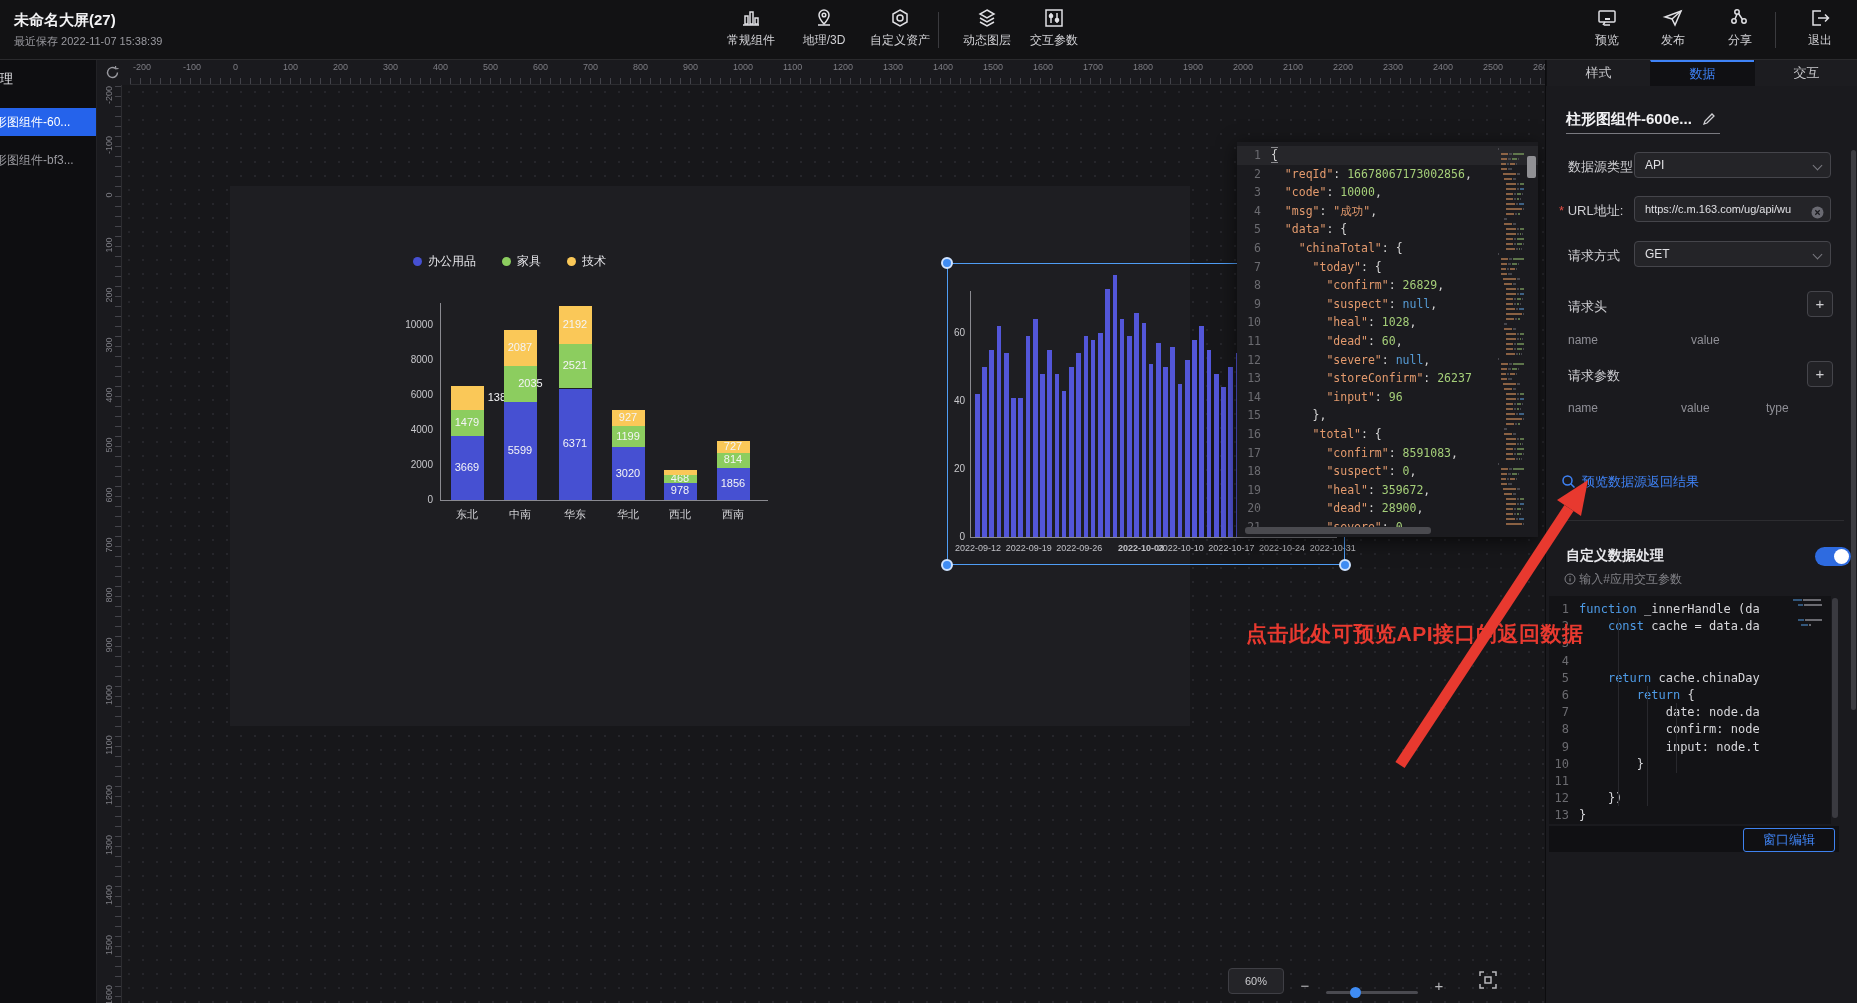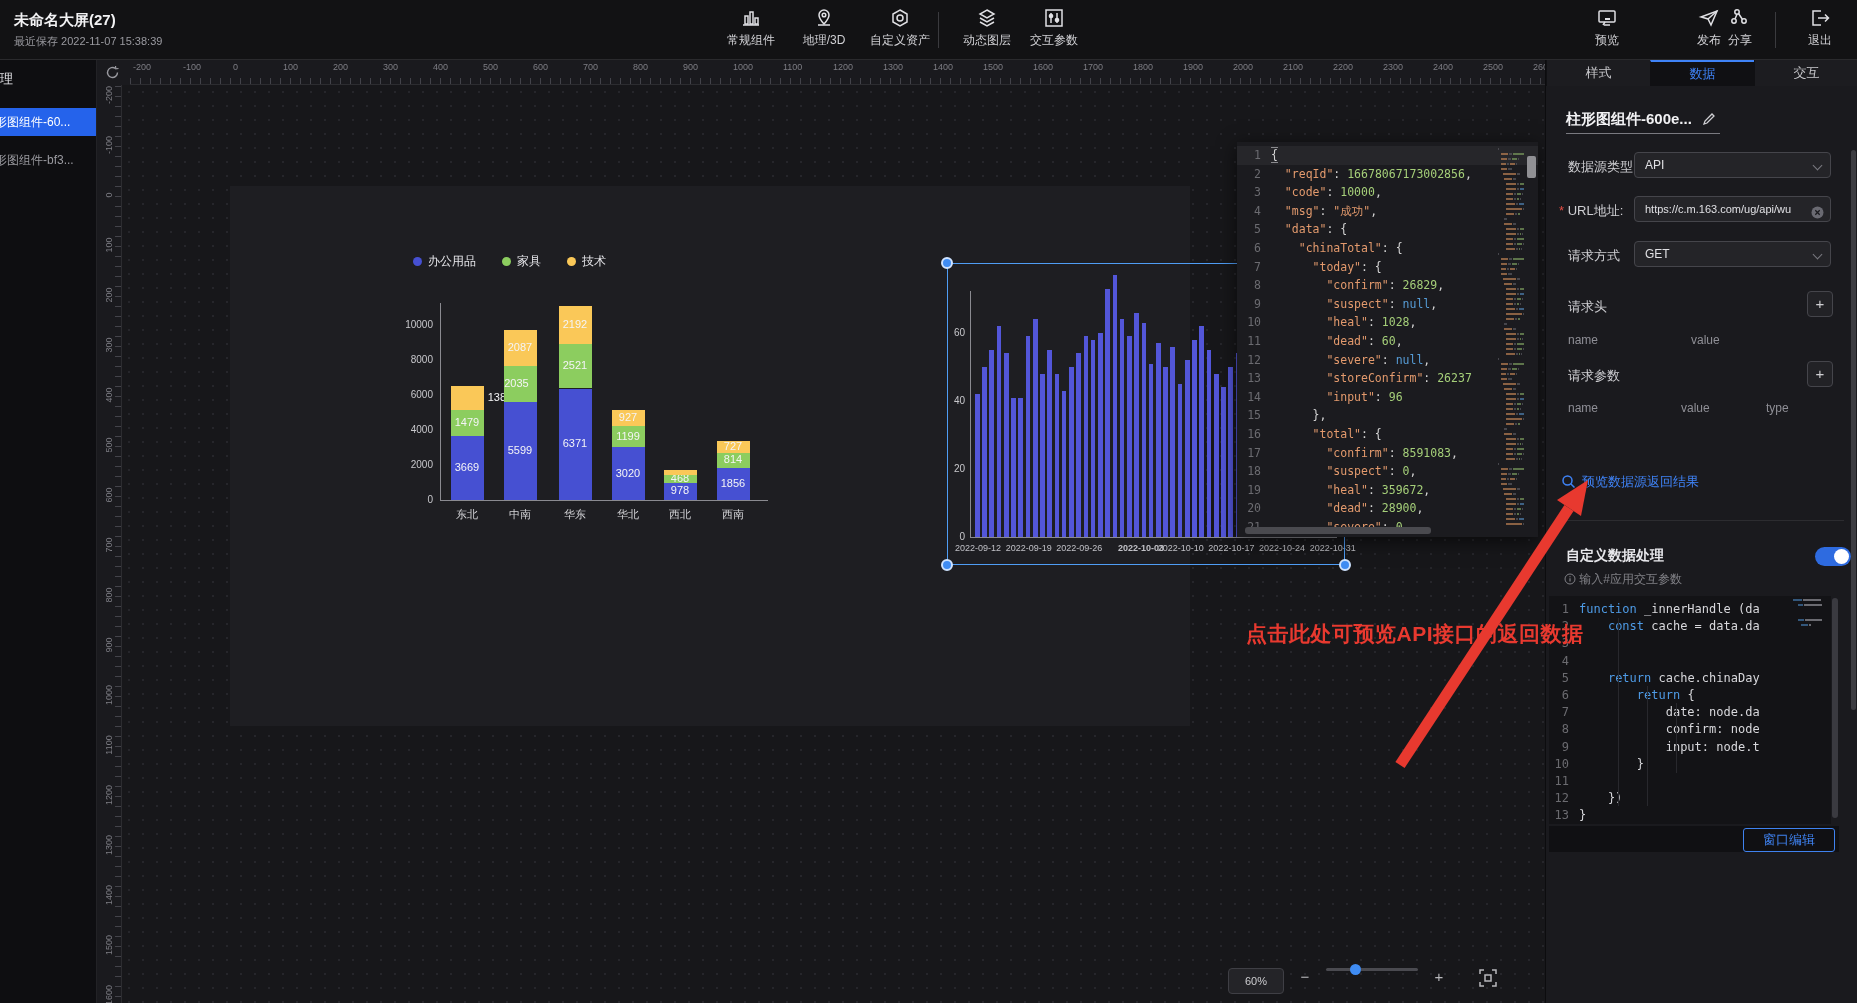--- a/index.html
+++ b/index.html
@@ -64,21 +64,21 @@
   .tk-p { color:#d4d4d4; } .tk-k { color:#e39a6d; } .tk-n { color:#a5cf79; } .tk-u { color:#569cd6; }
   .tk-b { color:#4e9be6; } .tk-w { color:#d8d8dc; }
   .brace-hl { outline:1px solid #8a8a8e; }
   .minimap { position:absolute; top:6px; width:26px; overflow:hidden; }
   .mm-row { height:5px; white-space:nowrap; }
   .mm-bar { display:inline-block; height:2px; margin-right:1px; vertical-align:top; opacity:.75; }
   .vthumb { position:absolute; background:#909094; border-radius:2px; }
   .hscroll { position:absolute; height:7px; background:#4a4a4f; border-radius:3px; }
 
   
-  .zoomw { position:absolute; z-index:15; display:flex; align-items:flex-start; gap:14px; color:#b8b8bc; }
+  .zoomw { position:absolute; z-index:15; display:flex; align-items:flex-end; gap:14px; color:#b8b8bc; }
   .zoom-box { width:56px; height:26px; background:#242428; border:1px solid #3f3f45; border-radius:4px; color:#cccccf; font-size:11px; text-align:center; line-height:24px; }
   .zbtn { font-size:15px; color:#b8b8bc; cursor:pointer; width:14px; text-align:center; }
   .ztrack { position:relative; width:92px; height:3px; background:#4a4a50; border-radius:2px; }
   .zthumb { position:absolute; top:-4px; width:11px; height:11px; border-radius:50%; background:#3f8cf3; }
 
   
   .panel { position:absolute; left:1545px; top:60px; width:312px; height:943px; background:#1a1a1e; border-left:1px solid #0c0c0e; z-index:20; }
   .tab { position:absolute; top:0; height:26px; width:104px; text-align:center; line-height:26px; font-size:13px; color:#c8c8cc; background:#1c1c20; cursor:pointer; border-left:1px solid #101013; }
   .tab.active { background:#101013; color:#3f83f7; border-top:2px solid #3f83f7; line-height:24px; }
   .comp-name { position:absolute; left:20px; top:50px; font-size:15px; font-weight:bold; color:#f2f2f4; border-bottom:1px solid #7a7a80; padding-bottom:4px; padding-right:28px; }
@@ -163,21 +163,21 @@
 
     <div class="tb-item" style="left:1571px;">
       <span><svg width="22" height="20" viewBox="0 0 22 20" fill="none" stroke="#e0e0e4" stroke-width="1.5">
             <rect x="3" y="3" width="16" height="11" rx="1"></rect>
             <path d="M8 17h6"></path>
             <path d="M9 14l-2 3"></path>
             <path d="M9 11h5" stroke-width="2"></path>
           </svg></span>
       <span class="tb-label">预览</span>
     </div>
-    <div class="tb-item" style="left:1673px;">
+    <div class="tb-item" style="left:1637px;">
       <span><svg width="22" height="20" viewBox="0 0 22 20" fill="none" stroke="#e0e0e4" stroke-width="1.5">
             <polygon points="3,9 19,3 13,17 10,11"></polygon>
             <path d="M10 11l9-8"></path>
           </svg></span>
       <span class="tb-label">发布</span>
     </div>
     <div class="tb-item" style="left:1704px;">
       <span><svg width="22" height="20" viewBox="0 0 22 20" fill="none" stroke="#e0e0e4" stroke-width="1.5">
             <circle cx="8" cy="4" r="2.2"></circle>
             <circle cx="5" cy="13" r="2.2"></circle>
@@ -294,21 +294,21 @@
         <div class="bar-seg" style="left: 55.5px; top: 190.792px; width: 33px; height: 64.2075px; background: rgb(70, 80, 210);"></div>
         <div class="seg-label" style="left: 55.5px; top: 215.896px; width: 33px;">3669</div>
         <div class="bar-seg" style="left: 55.5px; top: 164.91px; width: 33px; height: 25.8825px; background: rgb(140, 205, 95);"></div>
         <div class="seg-label" style="left: 55.5px; top: 170.851px; width: 33px;">1479</div>
         <div class="bar-seg" style="left: 55.5px; top: 140.69px; width: 33px; height: 24.22px; background: rgb(250, 200, 88);"></div>
         <div class="seg-label" style="left: 55.5px; top: 145.8px; width: 33px; margin-left: 33px;">1384</div>
         <div class="cat-label" style="left: 50px; top: 262px;">东北</div>
         <div class="bar-seg" style="left: 108.5px; top: 157.017px; width: 33px; height: 97.9825px; background: rgb(70, 80, 210);"></div>
         <div class="seg-label" style="left: 108.5px; top: 199.009px; width: 33px;">5599</div>
         <div class="bar-seg" style="left: 108.5px; top: 121.405px; width: 33px; height: 35.6125px; background: rgb(140, 205, 95);"></div>
-        <div class="seg-label" style="left: 105px; top: 132.211px; width: 33px;">2035</div>
+        <div class="seg-label" style="left: 119px; top: 132.211px; width: 33px;">2035</div>
         <div class="bar-seg" style="left: 108.5px; top: 84.8825px; width: 33px; height: 36.5225px; background: rgb(250, 200, 88);"></div>
         <div class="seg-label" style="left: 108.5px; top: 96.1437px; width: 33px;">2087</div>
         <div class="cat-label" style="left: 103px; top: 262px;">中南</div>
         <div class="bar-seg" style="left: 163.5px; top: 143.507px; width: 33px; height: 111.493px; background: rgb(70, 80, 210);"></div>
         <div class="seg-label" style="left: 163.5px; top: 192.254px; width: 33px;">6371</div>
         <div class="bar-seg" style="left: 163.5px; top: 99.39px; width: 33px; height: 44.1175px; background: rgb(140, 205, 95);"></div>
         <div class="seg-label" style="left: 163.5px; top: 114.449px; width: 33px;">2521</div>
         <div class="bar-seg" style="left: 163.5px; top: 61.03px; width: 33px; height: 38.36px; background: rgb(250, 200, 88);"></div>
         <div class="seg-label" style="left: 163.5px; top: 73.21px; width: 33px;">2192</div>
         <div class="cat-label" style="left: 158px; top: 262px;">华东</div>

